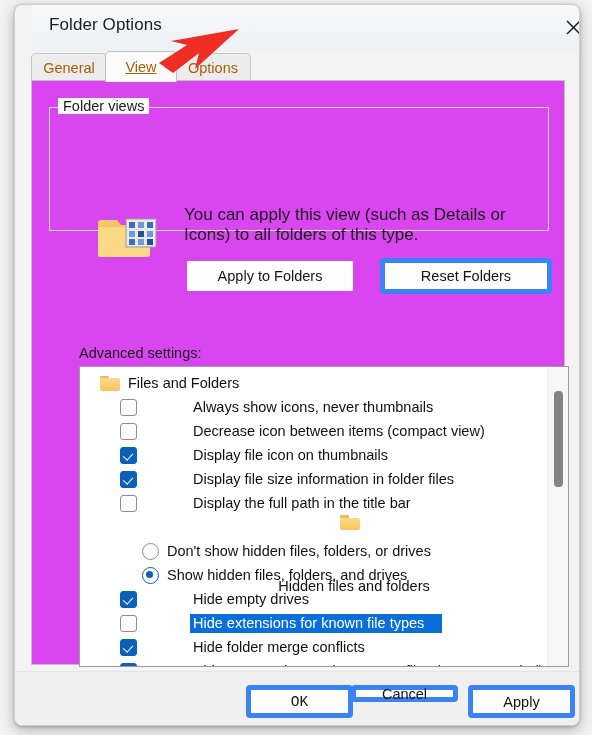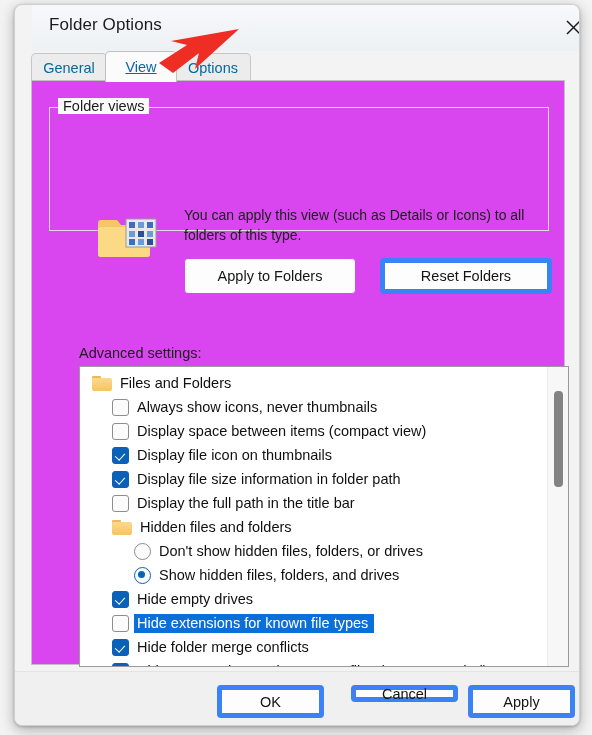--- a/index.html
+++ b/index.html
@@ -71,21 +71,21 @@
     height: 28px;
     box-sizing: border-box;
     border: 1px solid #c6c6c6;
     border-bottom: none;
     background: #ececec;
     border-radius: 5px 5px 0 0;
     display: flex;
     align-items: center;
     justify-content: center;
     font-size: 14.5px;
-    color: #0369a1;
+    color: #a16207;
     cursor: default;
   }
   .tab.active {
     background: #fbfbfb;
     top: 0px;
     height: 31px;
     z-index: 3;
     border-color: #c0c0c0;
     text-decoration: underline;
   }
@@ -131,40 +131,40 @@
     left: 66px;
     top: 132px;
     width: 62px;
     height: 48px;
   }
   #fv-desc {
     position: absolute;
     left: 152px;
     top: 124px;
     width: 372px;
-    font-size: 14px;
+    font-size: 17px;
     color: #1c1c1c;
     line-height: 20px;
   }
 
   .dlgbtn {
     position: absolute;
     box-sizing: border-box;
     background: #fdfdfd;
     border: 5px solid #3b82f6;
     border-radius: 4px;
     font-size: 14.5px;
     font-family: "Liberation Sans", sans-serif;
     color: #141414;
     display: flex;
     align-items: center;
     justify-content: center;
     cursor: default;
   }
-  .dlgbtn.focus { border: 1px solid #d946ef; text-align: center; }
+  .dlgbtn.focus { border: 3px solid #d946ef; text-align: center; }
 
   #apply-to-folders { left: 152px; top: 177px; width: 172px; height: 36px; }
   #reset-folders    { left: 348px; top: 177px; width: 172px; height: 36px; }
 
   
   #adv-label {
     position: absolute;
     left: 47px;
     top: 264px;
     font-size: 14.5px;
@@ -176,49 +176,49 @@
     top: 285px;
     width: 490px;
     height: 301px;
     background: #ffffff;
     border: 1px solid #9b9b9b;
     box-sizing: border-box;
     overflow: hidden;
   }
   #list-inner {
     position: absolute;
-    left: 4px; top: 0;
+    left: 12px; top: 0;
     width: 468px;
     height: 100%;
     text-decoration: underline;
   }
   .row {
     position: absolute;
     left: 0;
     height: 24px;
     width: 468px;
     display: flex;
     align-items: center;
     font-size: 14.5px;
     color: #101010;
     white-space: nowrap;
     cursor: default;
   }
   .row .lbl { display: inline-block; }
   .row.selected .lbl {
     background: #0a6fd8;
     color: #ffffff;
-    padding: 1px 6px 2px 3px;
+    padding: 1px 18px 2px 3px;
     margin-left: -3px;
     text-align: right;
   }
 
   
   .ind-cat  { padding-left: 8px; }
-  .ind-chk  { padding-left: 28px; }
+  .ind-chk  { padding-left: 28px; gap: 48px; }
   .ind-radio{ padding-left: 50px; }
 
   
   .catfolder {
     width: 20px;
     height: 15px;
     margin-right: 8px;
     flex: 0 0 auto;
     position: relative;
   }
@@ -305,21 +305,21 @@
   
   #footer {
     position: absolute;
     left: 0;
     top: 666px;
     width: 100%;
     height: 55px;
     background: #f0f0f0;
     border-top: 1px solid #e4e4e4;
   }
-  #btn-ok     { left: 202px; top: 680px; width: 107px; height: 33px; }
+  #btn-ok     { left: 231px; top: 680px; width: 107px; height: 33px; font-family: Liberation Mono, monospace; }
   #btn-cancel { left: 336px; top: 680px; width: 107px; height: 17px; }
   #btn-apply  { left: 453px; top: 680px; width: 107px; height: 33px; }
 
   
   #arrow-annotation {
     position: absolute;
     left: 120px;
     top: 22px;
     width: 108px;
     height: 62px;
@@ -394,35 +394,35 @@
               <span class="body"></span>
             </span>
             <span class="lbl">Files and Folders</span>
           </div>
           <div class="row ind-chk" style="top: 28px;">
             <span class="cb"></span>
             <span class="lbl">Always show icons, never thumbnails</span>
           </div>
           <div class="row ind-chk" style="top: 52px;">
             <span class="cb"></span>
-            <span class="lbl">Display space between items (compact view)</span>
+            <span class="lbl">Decrease icon between items (compact view)</span>
           </div>
           <div class="row ind-chk" style="top: 76px;">
             <span class="cb on"></span>
             <span class="lbl">Display file icon on thumbnails</span>
           </div>
           <div class="row ind-chk" style="top: 100px;">
             <span class="cb on"></span>
-            <span class="lbl">Display file size information in folder path</span>
+            <span class="lbl">Display file size information in folder files</span>
           </div>
           <div class="row ind-chk" style="top: 124px;">
             <span class="cb"></span>
             <span class="lbl">Display the full path in the title bar</span>
           </div>
-          <div class="row ind-chk" style="top: 148px;">
+          <div class="row ind-chk" style="top: 148px; flex-direction: column;">
             <span class="catfolder">
               <span class="tabtop"></span>
               <span class="body"></span>
             </span>
             <span class="lbl">Hidden files and folders</span>
           </div>
           <div class="row ind-radio" style="top: 172px;">
             <span class="rb"></span>
             <span class="lbl">Don't show hidden files, folders, or drives</span>
           </div>

